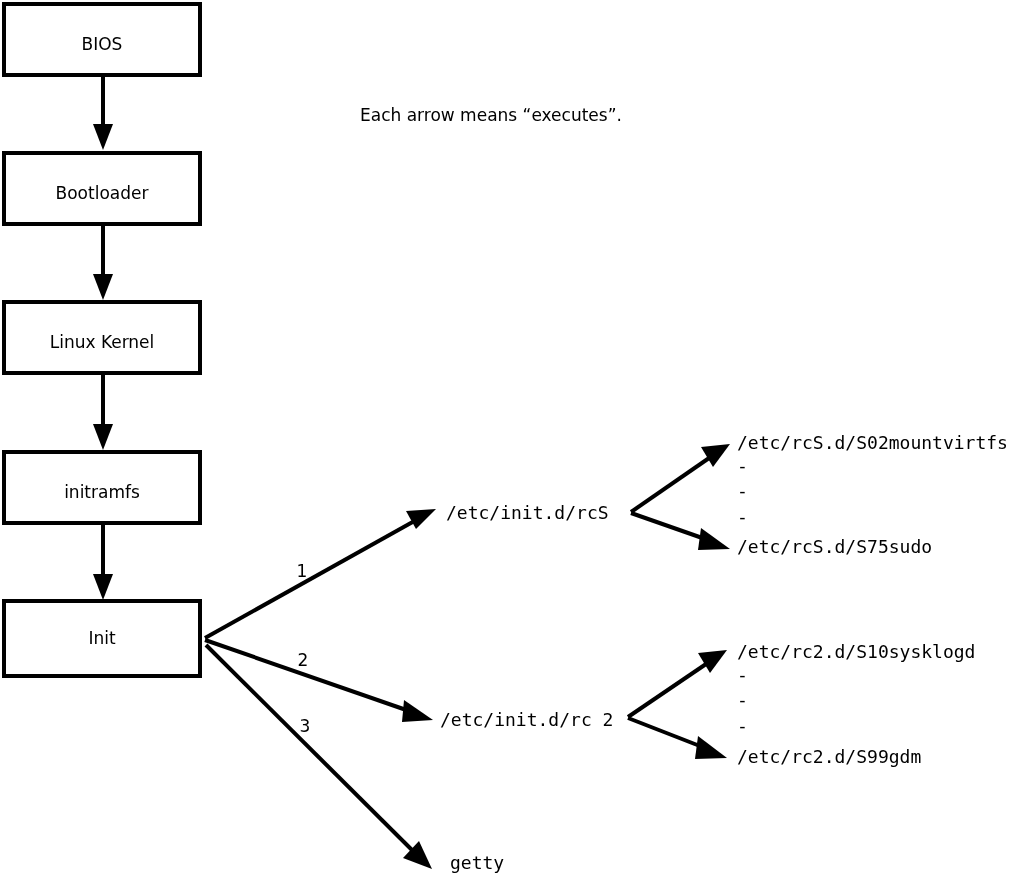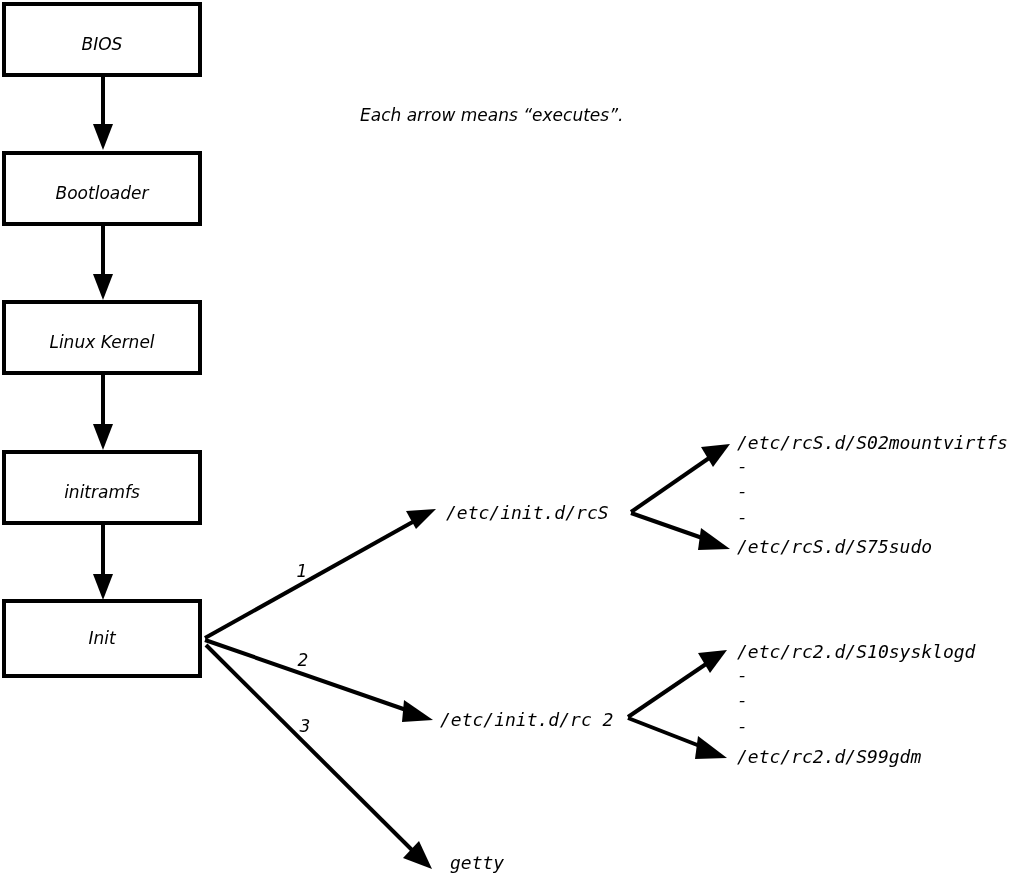--- a/index.html
+++ b/index.html
@@ -10,21 +10,20 @@
   }
   body {
     font-family: "Liberation Sans", sans-serif;
   }
   #diagram-root {
     position: relative;
     width: 1024px;
     height: 875px;
     background: #ffffff;
     overflow: hidden;
-    font-style: italic;
   }
   #diagram-svg {
     position: absolute;
     left: 0;
     top: 0;
     width: 1024px;
     height: 875px;
     display: block;
   }
   .box-label {

